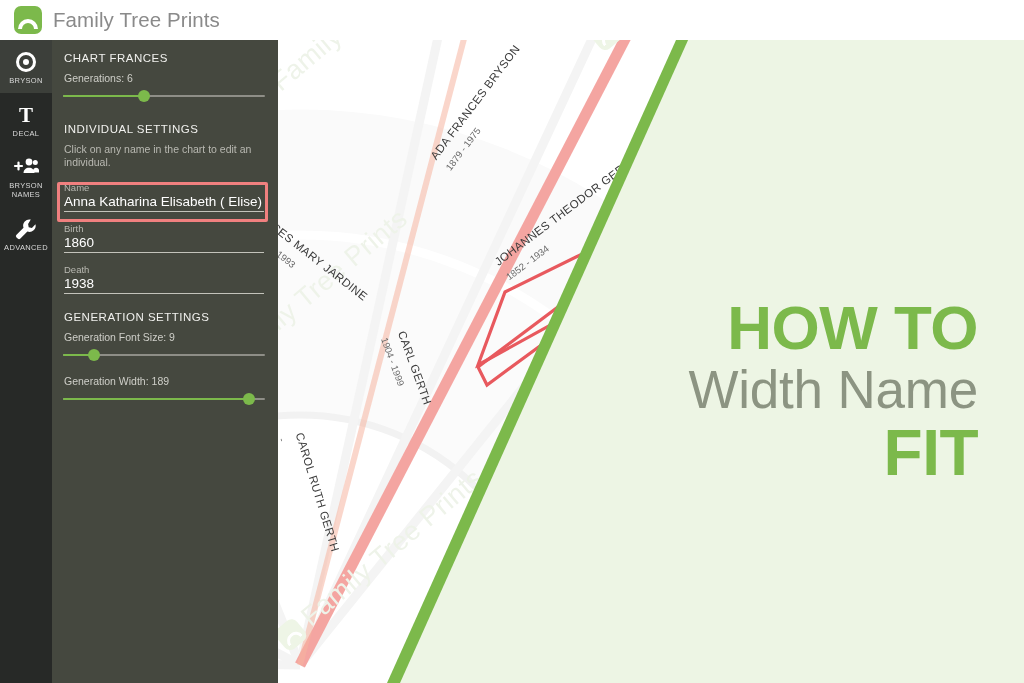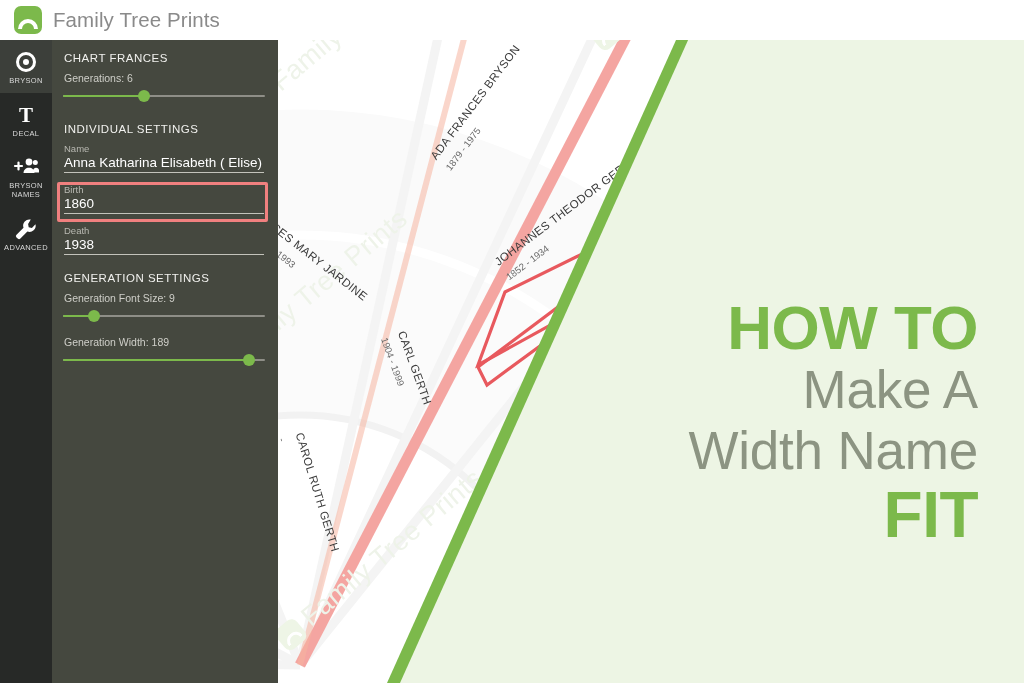--- a/index.html
+++ b/index.html
@@ -391,36 +391,36 @@
       <span style="font-size:9.5px; color:#6a6a6a;">-</span>
     </div>
   </div>
 
   <div id="overlay">
     <div id="overlay-panel"></div>
     <div id="overlay-line"></div>
   </div>
   <div id="promo">
     <div class="l1">HOW TO</div>
-    <div class="l2">Make A</div>
     <div class="l3">Width Name</div>
     <div class="l4">FIT</div>
   </div>
 
   <div id="panel">
 
     <div class="sect-title">CHART FRANCES</div>
     <div class="slider-label">Generations: 6</div>
     <div class="slider">
       <div class="track"></div>
       <div class="fill" style="width:80px;"></div>
       <div class="thumb" style="left:75px;"></div>
     </div>
 
     <div class="sect-title gap">INDIVIDUAL SETTINGS</div>
+    <div class="helper">Click on any name in the chart to edit an individual.</div>
 
     <div class="field">
       <div class="field-label">Name</div>
       <div class="field-input">Anna Katharina Elisabeth ( Elise) Ra</div>
     </div>
 
     <div class="field">
       <div class="field-label">Birth</div>
       <div class="field-input">1860</div>
     </div>

